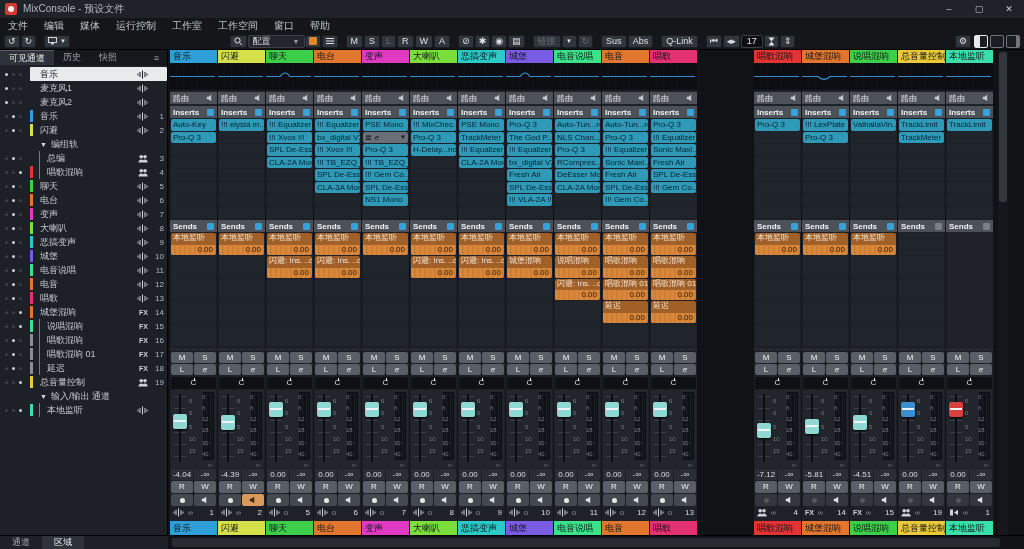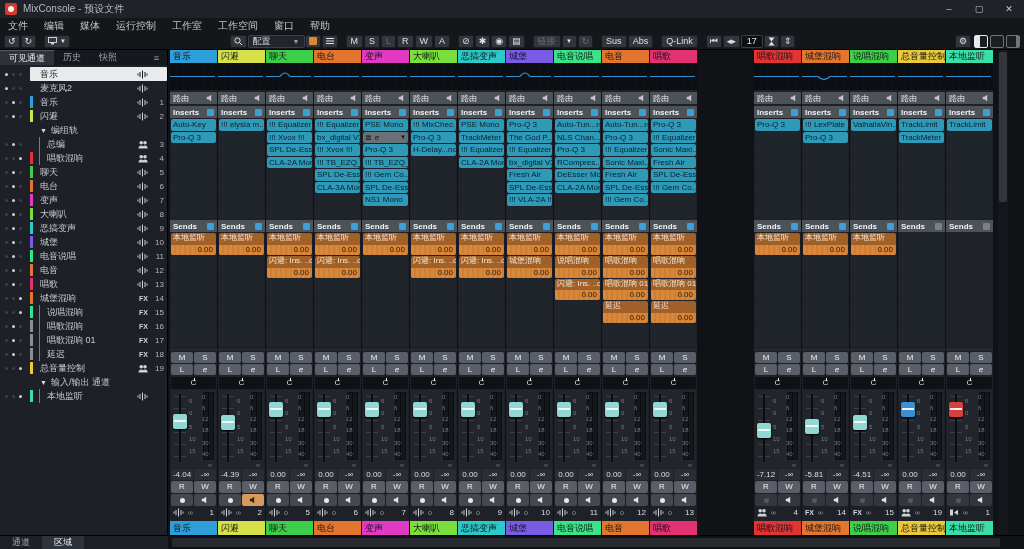--- a/index.html
+++ b/index.html
@@ -251,20 +251,37 @@
        </span>
         </div>
         <div class="srow">
        <span class="sdots">
             <span class="sdot on"></span>
             <span class="sdot"></span>
             <span class="sdot"></span>
           </span>
        <span class="srowbody">
             <span class="scbar"></span>
+         <span class="slabel">麦克风1</span>
+         <span class="sicon">
+              <svg width="11" height="9" viewBox="0 0 11 9" style="color:#cfd2d6">
+                <path d="M1 3.5v2M3 2v5M5.5 0.5v8M8 2v5M10 3.5v2" stroke="currentColor" fill="none"></path>
+              </svg>
+            </span>
+         <span class="snum"></span>
+       </span>
+        </div>
+        <div class="srow">
+       <span class="sdots">
+            <span class="sdot on"></span>
+            <span class="sdot"></span>
+            <span class="sdot"></span>
+          </span>
+       <span class="srowbody">
+            <span class="scbar"></span>
          <span class="slabel">麦克风2</span>
          <span class="sicon">
               <svg width="11" height="9" viewBox="0 0 11 9" style="color:#cfd2d6">
                 <path d="M1 3.5v2M3 2v5M5.5 0.5v8M8 2v5M10 3.5v2" stroke="currentColor" fill="none"></path>
               </svg>
             </span>
          <span class="snum"></span>
        </span>
         </div>
         <div class="srow">

